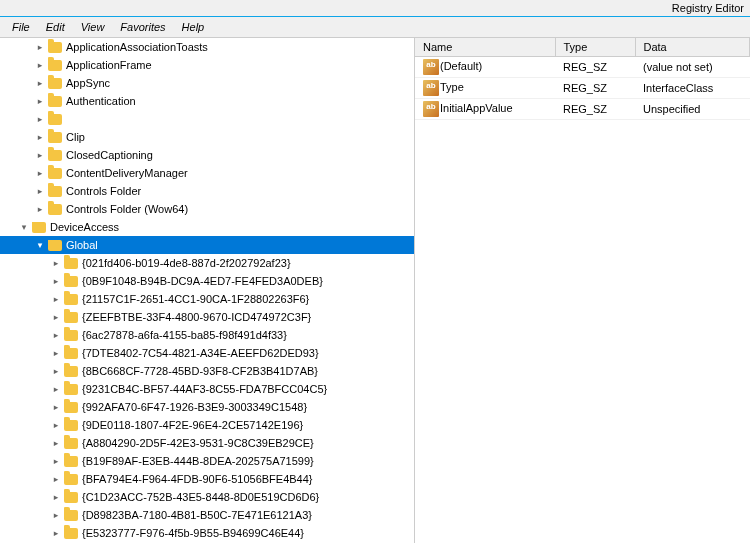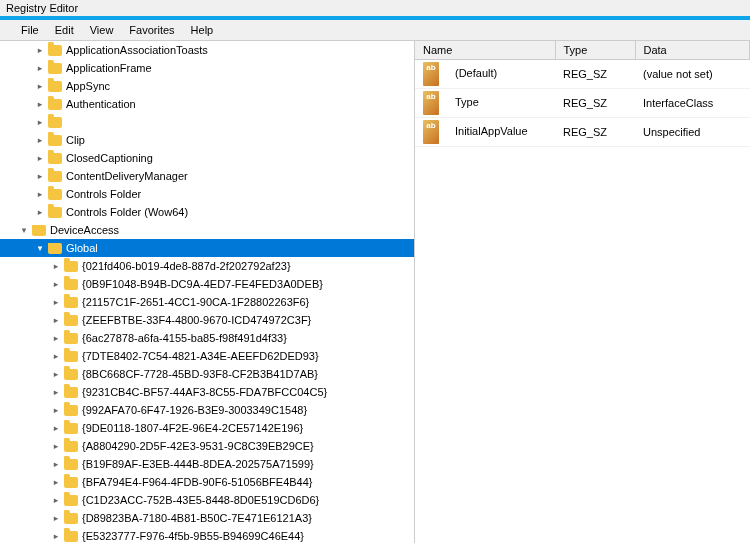--- a/index.html
+++ b/index.html
@@ -13,30 +13,32 @@
       overflow: hidden;
       display: flex;
       flex-direction: column;
     }
 
     
     .title-bar {
       background: #f0f0f0;
       padding: 2px 6px;
       font-size: 11px;
-      border-bottom: 4px solid #0ea5e9;
+      border-bottom: 1px solid #0ea5e9;
       color: #000;
+      text-align: right;
     }
 
     
     .menu-bar {
       display: flex;
       background: #f0f0f0;
       border-bottom: 1px solid #ccc;
-      padding: 2px 13px;
+      padding: 2px 4px;
+      font-style: italic;
     }
     .menu-item {
       padding: 2px 8px;
       cursor: pointer;
       font-size: 11px;
     }
 
     
     .main-container {
       display: flex;
@@ -153,29 +155,29 @@
       padding: 2px 8px;
       font-size: 11px;
       border-bottom: 1px solid #f0f0f0;
       height: 18px;
       vertical-align: middle;
     }
 
     .reg-icon {
       display: inline-block;
       width: 16px;
-      height: 24px;
+      height: 16px;
       background: linear-gradient(135deg, #e8c060 0%, #c87020 100%);
       border-radius: 1px;
       font-size: 8px;
       color: #fff;
       text-align: center;
       line-height: 12px;
       font-weight: bold;
-      margin-right: 16px;
+      margin-right: 1px;
       vertical-align: middle;
     }
   </style>
 </head>
 <body>
 
 <div class="title-bar">
   <span>Registry Editor</span>
 </div>
 

